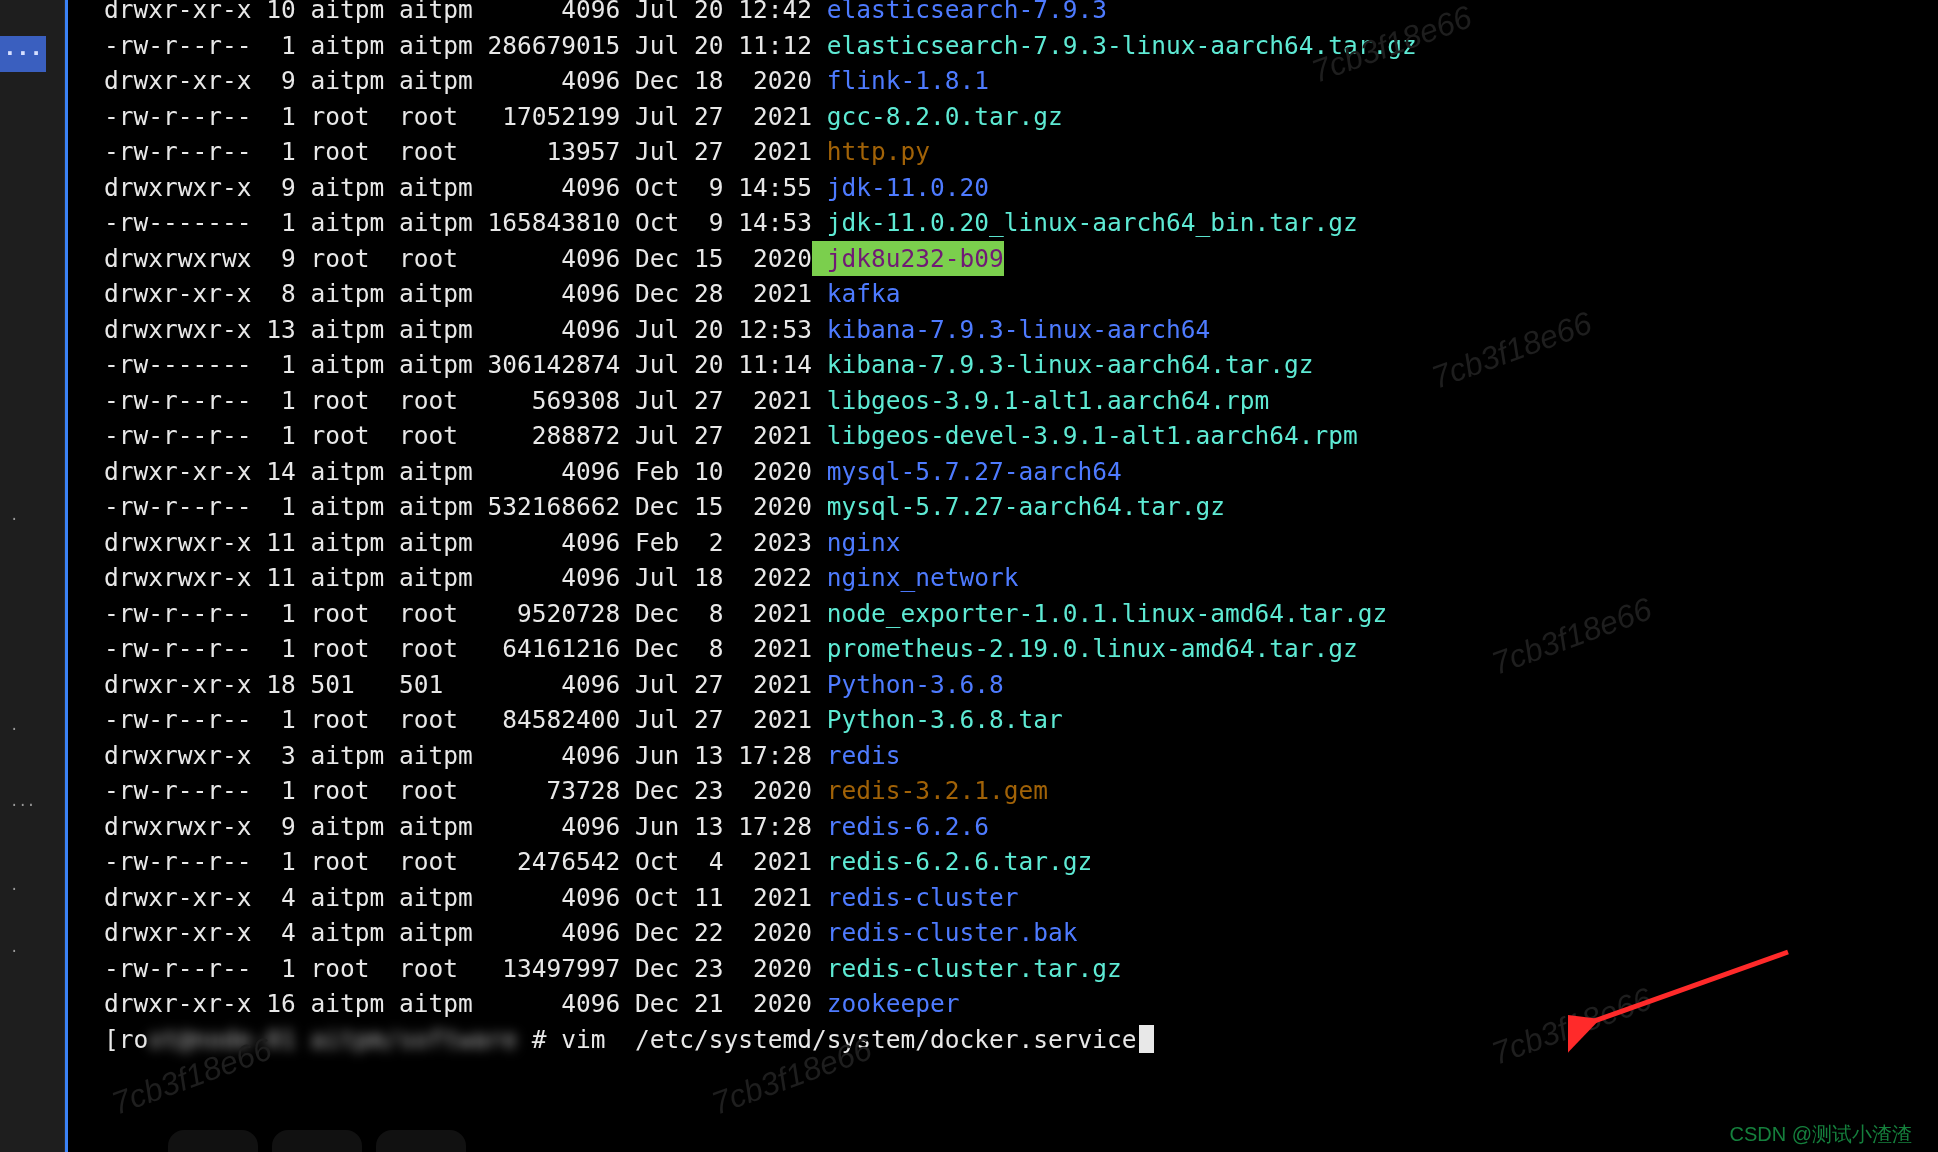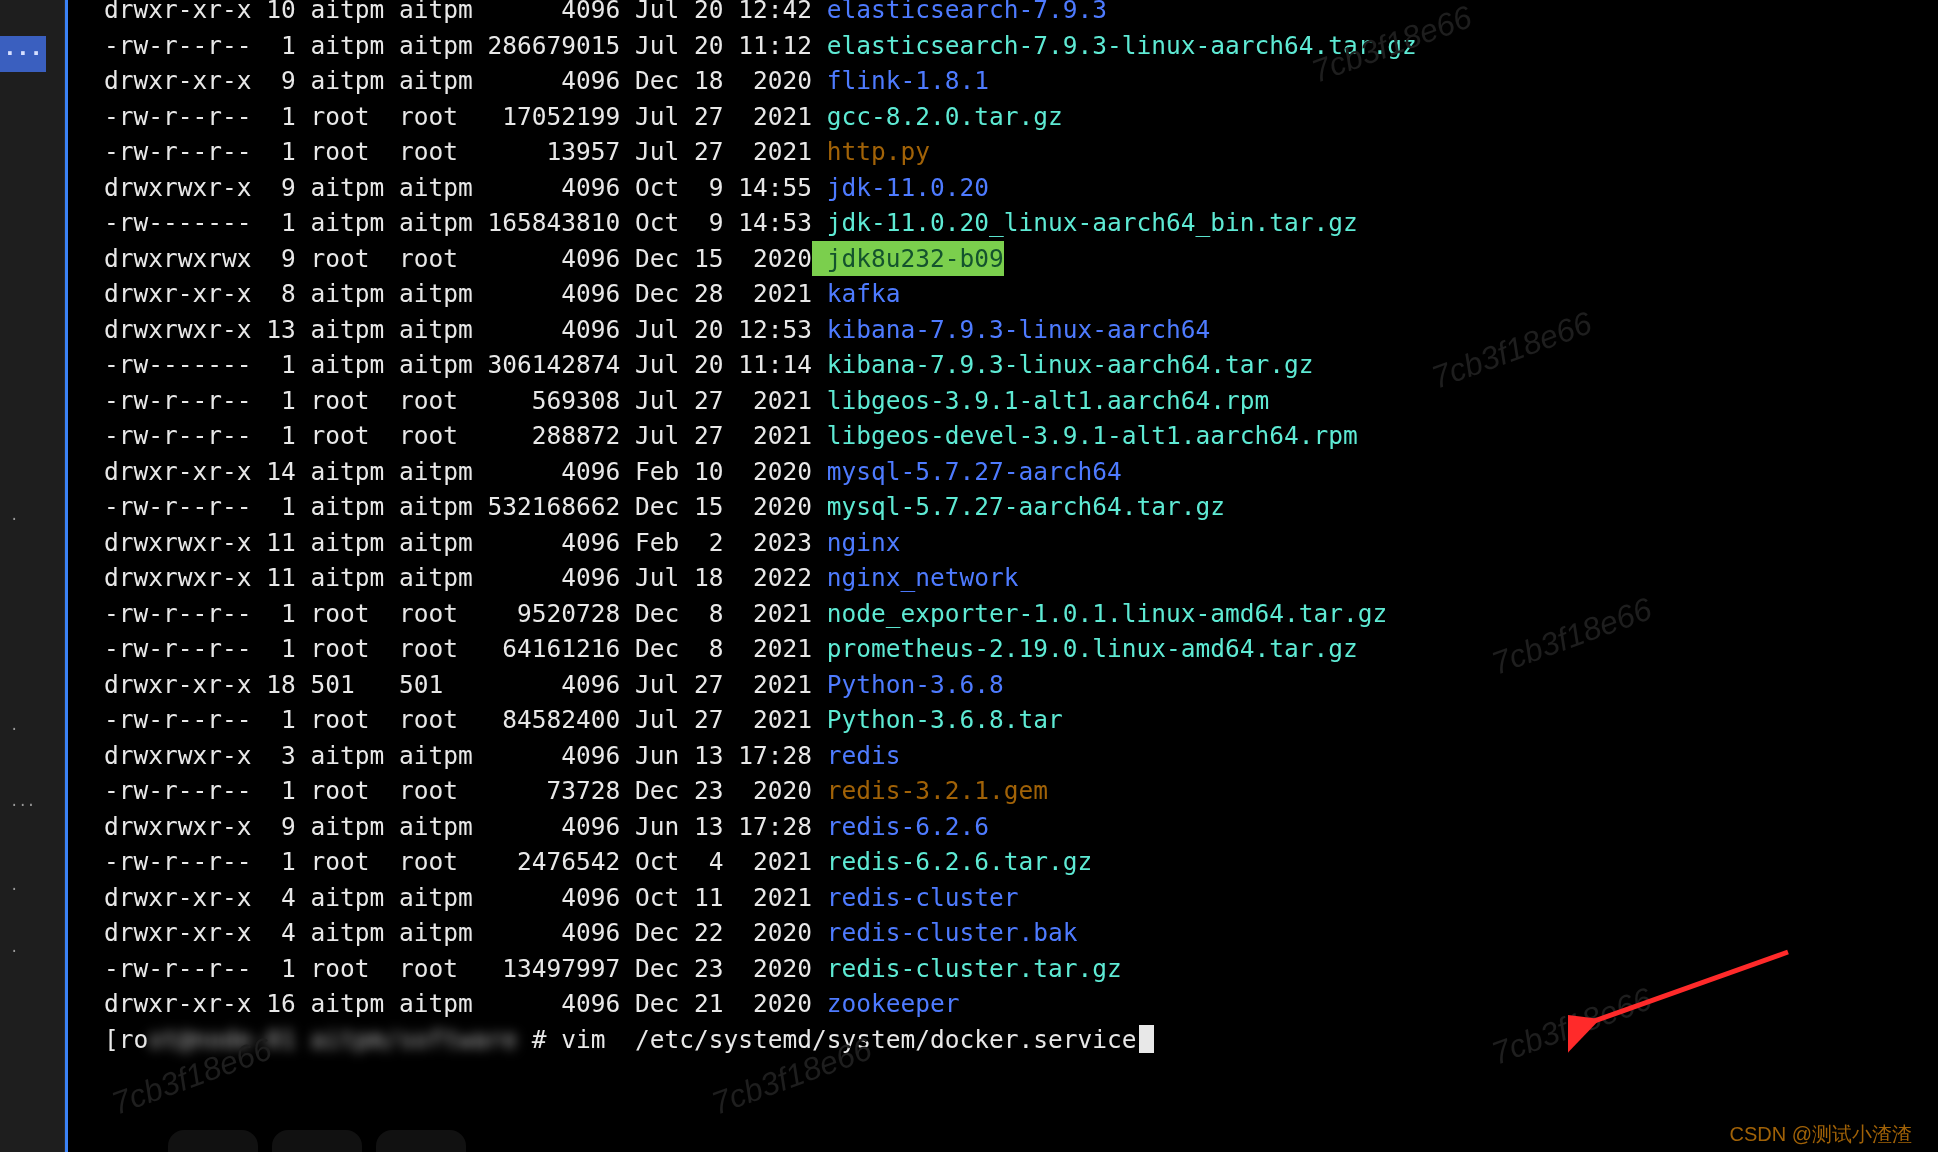--- a/index.html
+++ b/index.html
@@ -29,37 +29,37 @@
   .links{width:3ch;text-align:right}
   .owner{width:5ch}.group{width:5ch}
   .size{width:10ch;text-align:right}
   .month{width:3ch}.day{width:3ch;text-align:right}
   .tm{width:6ch;text-align:right}
   .fname{padding-left:1ch}
 
   .c-dir{color:#4e7bff}
   .c-arc{color:#5eead4}
   .c-norm{color:#a16207}
-  .hl{background:#7bcf4d;color:#14532d}
+  .hl{background:#7bcf4d;color:#701a75}
 
   
   .prompt-line{display:flex;align-items:center}
   .blur{filter:blur(6px);color:#bbb}
   .cursor{display:inline-block;width:15px;height:28px;background:#e8e8e8;vertical-align:middle;margin-left:2px}
 
   
   .arrow{position:absolute;left:1500px;top:946px;z-index:20;pointer-events:none}
 
   
   .wm{position:absolute;color:#1e1e1e;font:italic 32px/32px sans-serif;
     transform:rotate(-20deg);pointer-events:none;user-select:none}
   .wm1{left:1240px;top:28px}.wm2{left:1360px;top:334px}
   .wm3{left:1420px;top:620px}.wm4{left:640px;top:1060px}
   .wm5{left:40px;top:1060px}.wm6{left:1420px;top:1010px}
-  .credit{position:absolute;right:26px;bottom:8px;color:#a16207;font:20px/20px sans-serif}
+  .credit{position:absolute;right:26px;bottom:8px;color:#15803d;font:20px/20px sans-serif}
   .tab-shapes{position:absolute;left:100px;bottom:-24px;display:flex;gap:14px}
   .tab-shapes div{width:90px;height:46px;border-radius:16px 16px 0 0;background:#111}
 </style>
 </head>
 <body>
 
 <div class="activity-bar">
   <div class="ellipsis">···</div>
   <div class="dots d1">.</div>
   <div class="dots d2">.</div>

